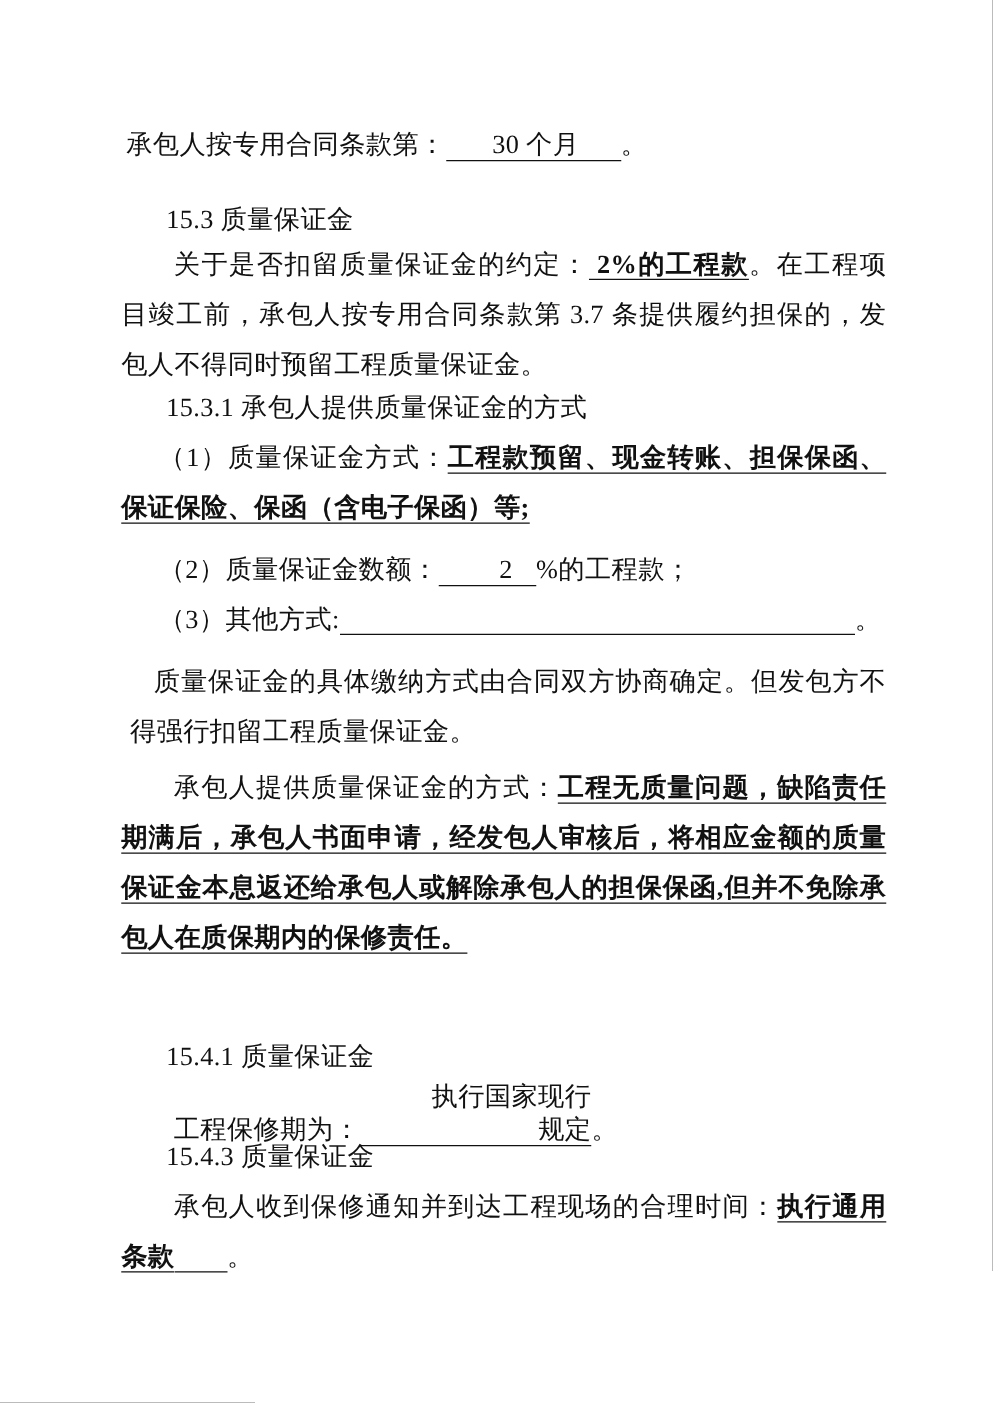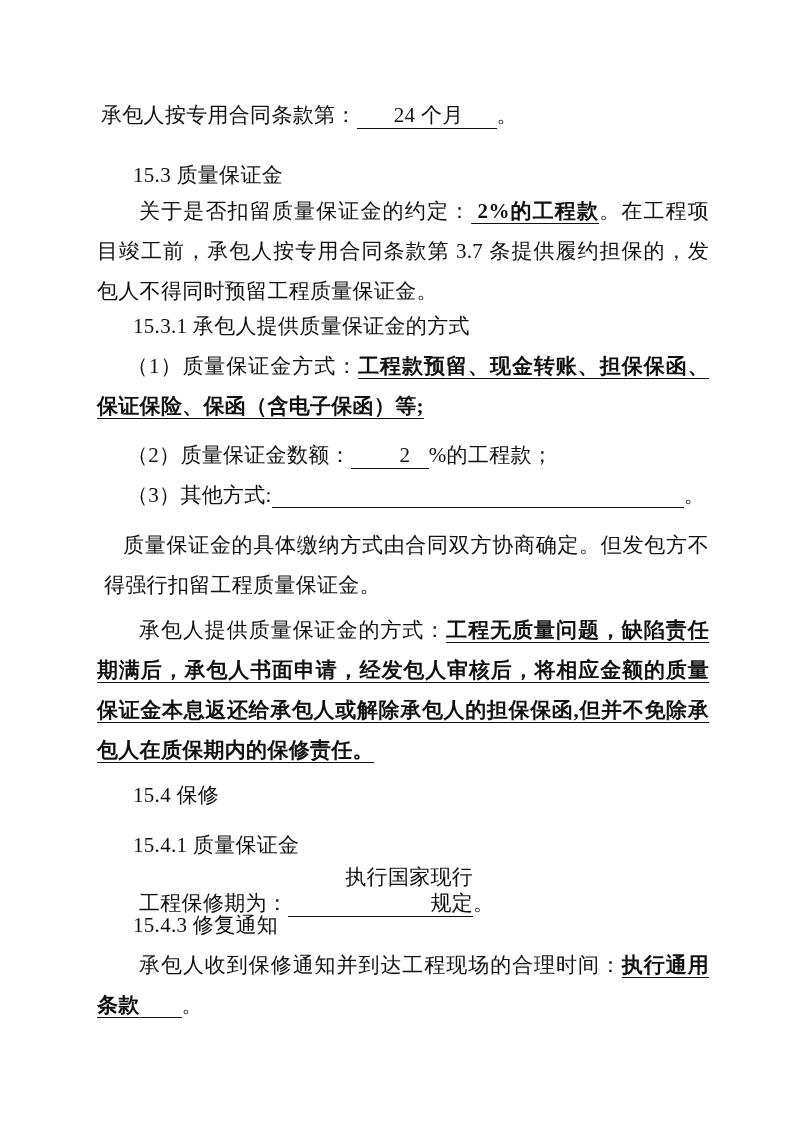--- a/index.html
+++ b/index.html
@@ -59,21 +59,21 @@
   .w-412{width:412px;}
   .w-185{width:185px;text-align:right;}
   .w-42{width:42px;}
 </style>
 </head>
 <body>
 
 <div class="page">
 
   <div class="para p-defect">
-    <span>承包人按专用合同条款第：</span><span class="fill w-140">24 个月</span><span>。</span>
+    <span>承包人按专用合同条款第：</span><span class="fill w-140">30 个月</span><span>。</span>
   </div>
 
   <div class="para h-15-3">
     <span>15.3 质量保证金</span>
   </div>
 
   <div class="para p-retention">
     <span>关于是否扣留质量保证金的约定：</span><span class="u"> 2%的工程款</span><span>。在工程项目竣工前，承包人按专用合同条款第 3.7 条提供履约担保的，发包人不得同时预留工程质量保证金。</span>
   </div>
 
@@ -94,33 +94,30 @@
   </div>
 
   <div class="para p-payment">
     <span>质量保证金的具体缴纳方式由合同双方协商确定。但发包方不得强行扣留工程质量保证金。</span>
   </div>
 
   <div class="para p-supp">
     <span>承包人提供质量保证金的方式：</span><span class="u">工程无质量问题，缺陷责任期满后，承包人书面申请，经发包人审核后，将相应金额的质量保证金本息返还给承包人或解除承包人的担保保函,但并不免除承包人在质保期内的保修责任。</span>
   </div>
 
-  <div class="para h-15-4">
-    <span>15.4 保修</span>
-  </div>
 
   <div class="para h-15-4-1">
     <span>15.4.1 质量保证金</span>
   </div>
 
   <div class="para p-warranty">
     <span>工程保修期为：</span><span class="fill w-185">执行国家现行规定</span><span>。</span>
   </div>
 
   <div class="para h-15-4-3">
-    <span>15.4.3 修复通知</span>
+    <span>15.4.3 质量保证金</span>
   </div>
 
   <div class="para p-notice">
     <span>承包人收到保修通知并到达工程现场的合理时间：</span><span class="u">执行通用条款</span><span class="blank w-42"></span><span>。</span>
   </div>
 
 </div>
 
 </body></html>

